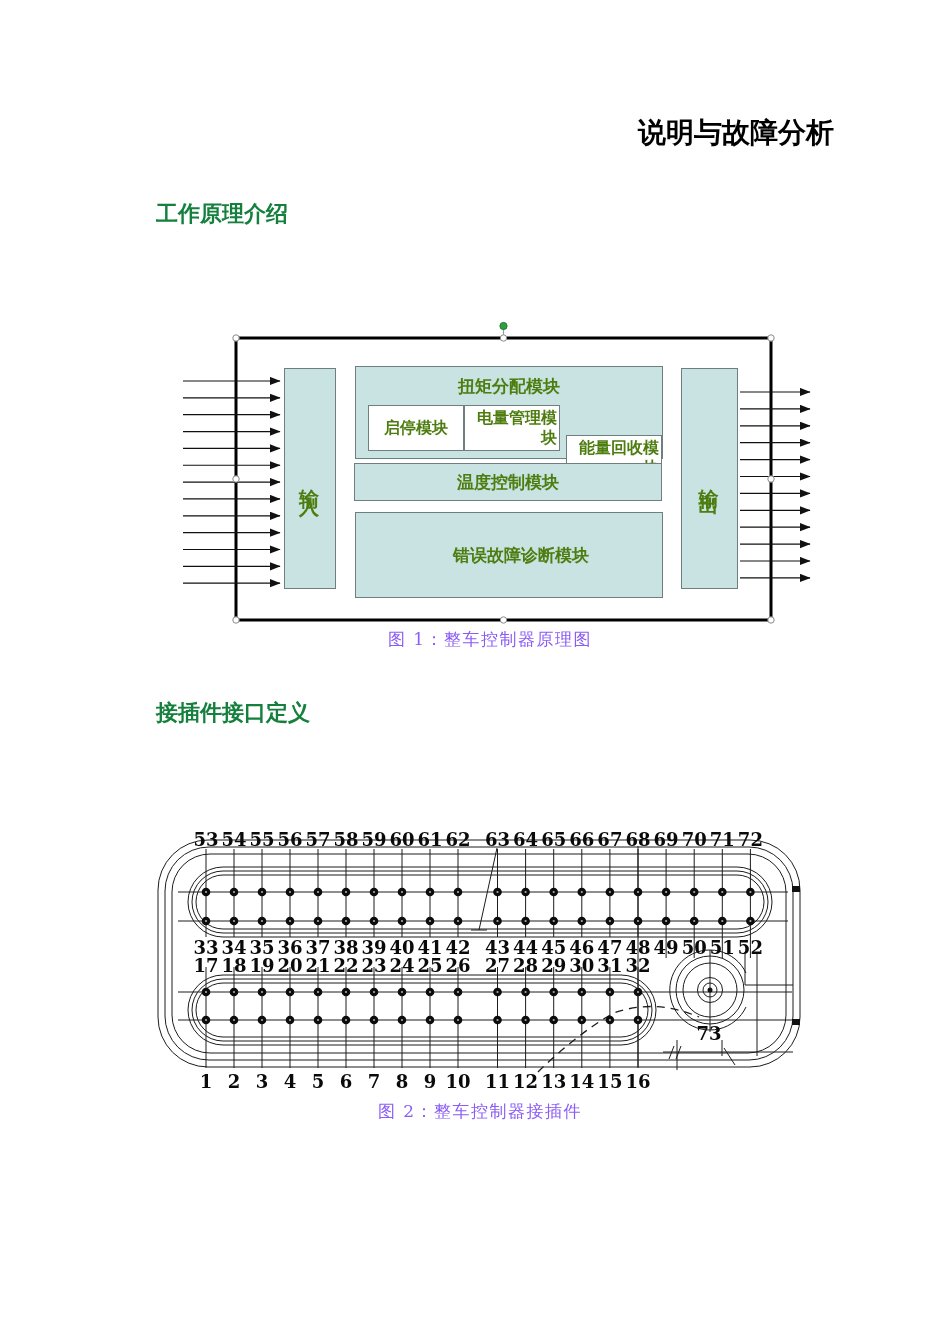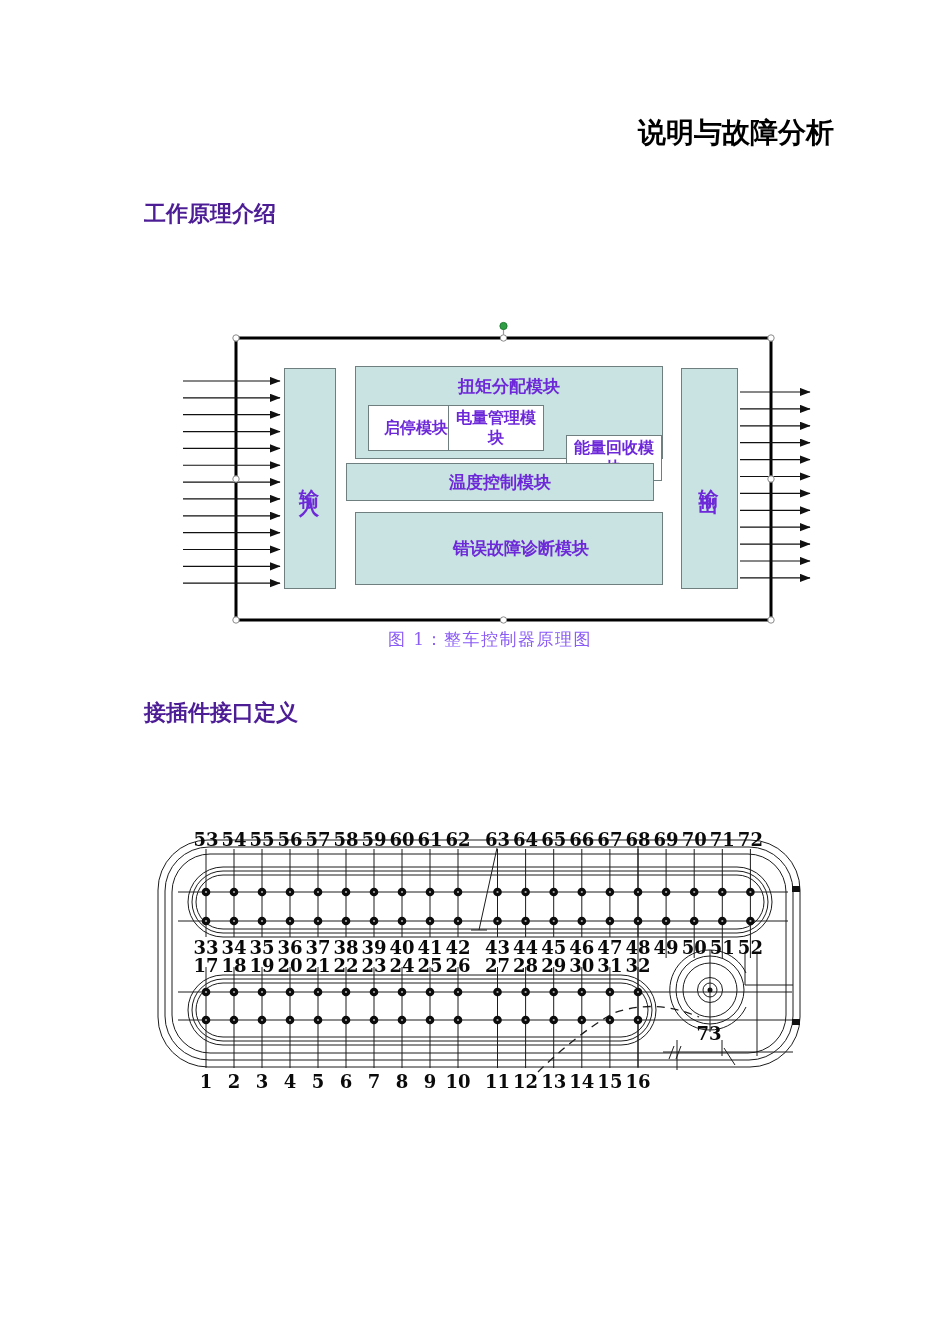--- a/index.html
+++ b/index.html
@@ -6,39 +6,39 @@
   .page{
     position:relative;width:950px;height:1344px;background:#ffffff;overflow:hidden;
     font-family:"DejaVu Serif","Liberation Serif",serif;color:#141414;
   }
   .doc-title{
     position:absolute;left:144px;top:116px;width:690px;
     font-family:"DejaVu Sans","Liberation Sans",sans-serif;
     font-weight:bold;font-size:28px;line-height:34px;color:#000;text-align:right;
   }
   .doc-h2{
-    position:absolute;left:144px;width:690px;
+    position:absolute;left:156px;width:690px;
     font-family:"DejaVu Sans","Liberation Sans",sans-serif;
-    font-weight:bold;font-size:22px;line-height:26px;color:#4c1d95;
+    font-weight:bold;font-size:22px;line-height:26px;color:#15803d;
   }
   .doc-para{
     position:absolute;left:144px;width:692px;
     font-size:17px;line-height:41px;text-align:justify;color:#111;
   }
   .indent2{text-indent:34px;}
   .fig-caption{
     position:absolute;text-align:center;font-size:17px;letter-spacing:1.5px;color:#8b5cf6;
   }
   
   .fig1{position:absolute;left:150px;top:315px;width:680px;height:316px;}
   .fig1 svg{position:absolute;left:0;top:0;}
   .f1-box{
     position:absolute;border:1px solid #6f7f7f;box-sizing:border-box;
     display:flex;align-items:center;justify-content:center;
-    font-size:17px;font-weight:bold;color:#6d28d9;text-align:center;
+    font-size:17px;font-weight:bold;color:#4d7c0f;text-align:right;
   }
   .teal{background:#c8e3e1;}
   .f1-vert{writing-mode:vertical-lr;text-orientation:upright;letter-spacing:6px;font-size:20px;}
   .f1-torque{flex-direction:column;justify-content:flex-start;}
   .f1-torque-label{height:36px;line-height:38px;}
   .f1-sub{
     position:absolute;top:38px;height:46px;width:96px;background:#fff;
     border:1px solid #6f7f7f;box-sizing:border-box;
     display:flex;align-items:center;justify-content:center;
     font-size:16px;font-weight:bold;line-height:20px;padding:0 2px;
@@ -121,32 +121,32 @@
     </div>
     <div class="f1-box teal f1-vert" style="left: 531px; top: 53px; width: 57px; height: 221px; background: rgb(200, 227, 225);">
       <span>输出</span>
     </div>
 
     <div class="f1-box teal f1-torque" style="left: 205px; top: 51px; width: 308px; height: 93px; background: rgb(200, 227, 225);">
       <div class="f1-torque-label">扭矩分配模块</div>
       <div class="f1-sub" style="left:12px;">
         <span>启停模块</span>
       </div>
-      <div class="f1-sub" style="left:92px;">
+      <div class="f1-sub" style="left:108px;">
         <span>电量管理模块</span>
       </div>
       <div class="f1-sub" style="left:210px;margin-top:30px;">
         <span>能量回收模块</span>
       </div>
     </div>
 
-    <div class="f1-box teal" style="left: 196px; top: 148px; width: 308px; height: 38px; background: rgb(200, 227, 225);">
+    <div class="f1-box teal" style="left: 204px; top: 148px; width: 308px; height: 38px; background: rgb(200, 227, 225);">
       <span>温度控制模块</span>
     </div>
-    <div class="f1-box teal" style="left: 205px; top: 197px; width: 308px; height: 73px; background: rgb(200, 227, 225); padding-left: 24px;">
+    <div class="f1-box teal" style="left: 205px; top: 197px; width: 308px; height: 86px; background: rgb(200, 227, 225); padding-left: 24px;">
       <span>错误故障诊断模块</span>
     </div>
   </div>
 
   <div class="fig-caption" style="left:150px;width:680px;top:628px;">图 1：整车控制器原理图</div>
 
   <div class="doc-h2" style="top:700px;">接插件接口定义</div>
 
 
   <div class="fig2">
@@ -480,14 +480,15 @@
           <circle cx="638" cy="992" r="1.1" fill="#a9a9a9"></circle>
           <circle cx="638" cy="1020" r="4.3" fill="#0c0c0c"></circle>
           <circle cx="638" cy="1020" r="1.1" fill="#a9a9a9"></circle>
           <text x="638" y="972" class="pin-num">32</text>
           <text x="638" y="1088" class="pin-num">16</text>
           <text x="709" y="1040" class="pin-num">73</text>
         </g>
     </svg>
   </div>
 
+  <div class="fig-caption" style="left:140px;width:680px;top:1100px;">图 2：整车控制器接插件</div>
 
 </div>
 
 </body></html>

